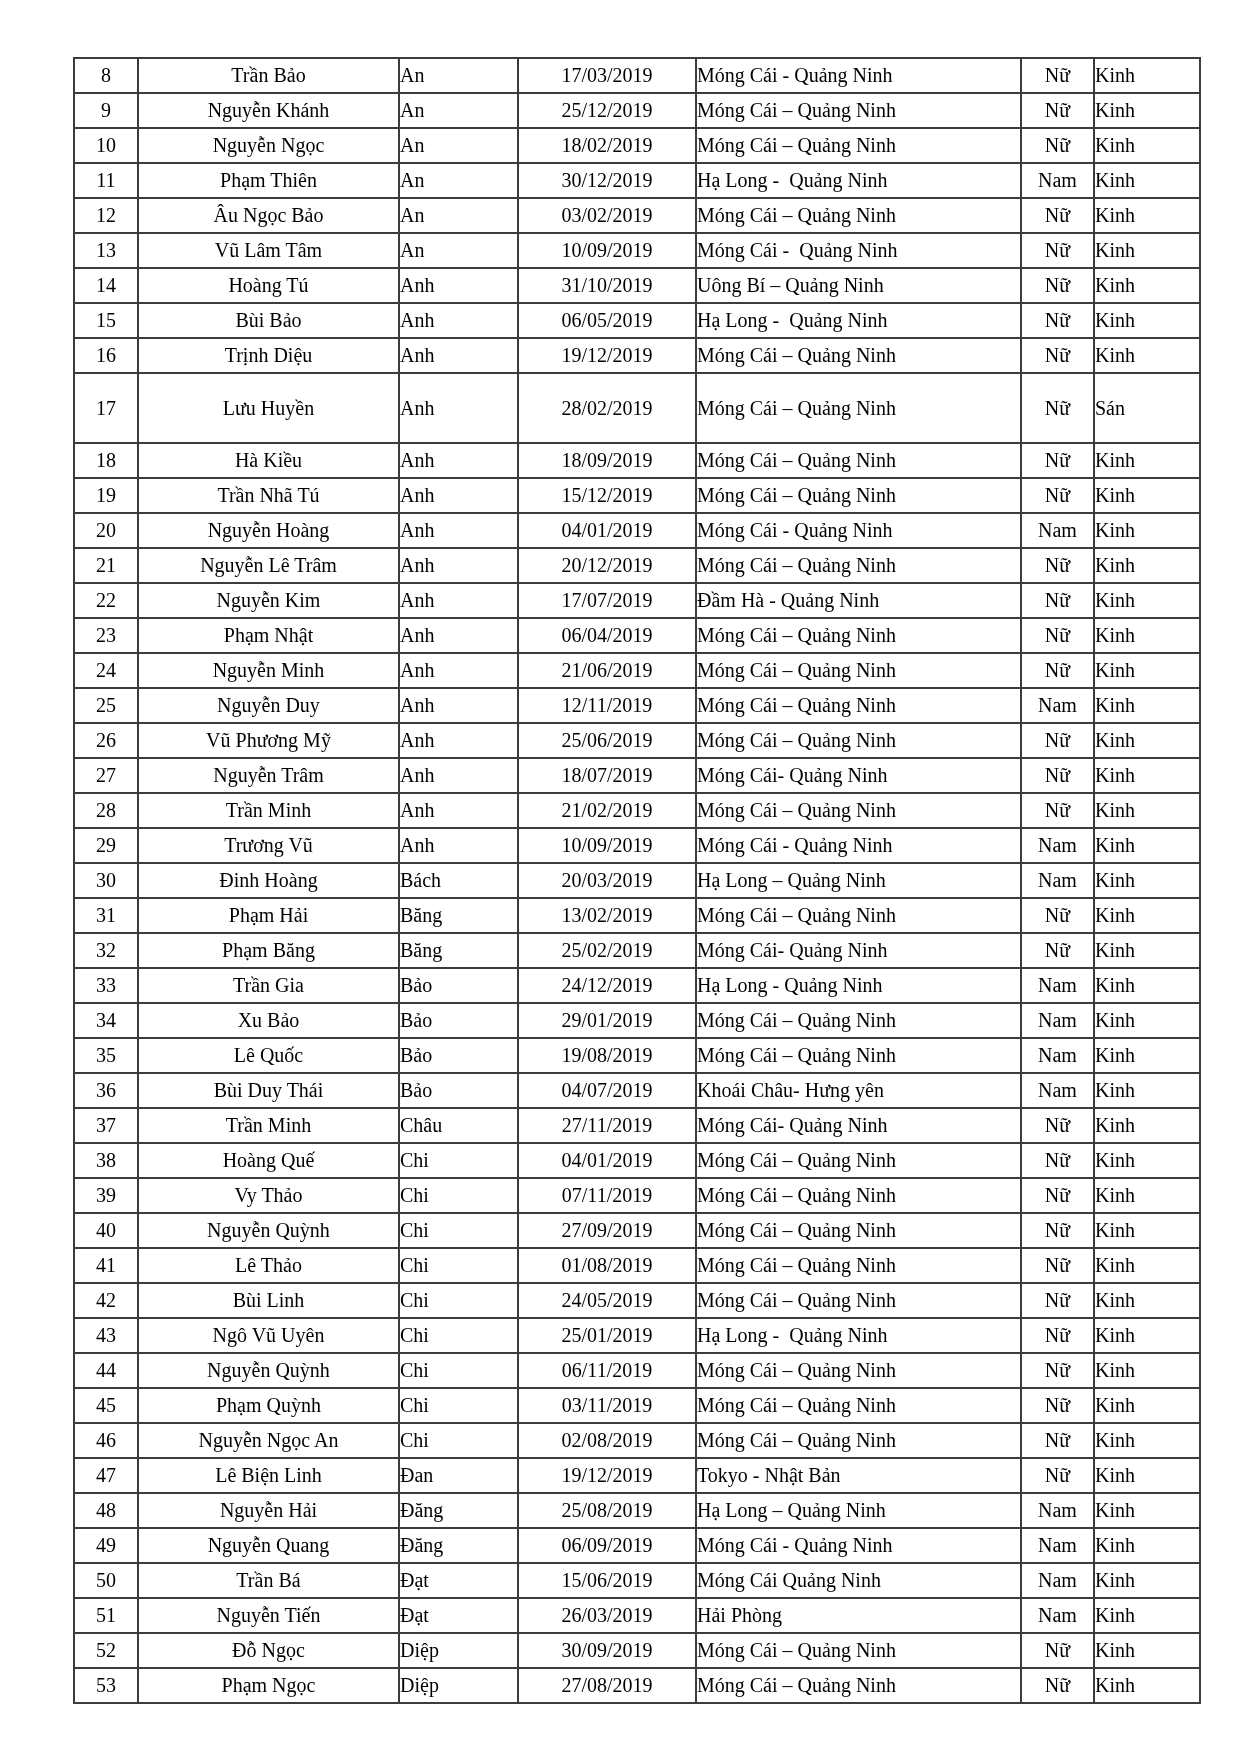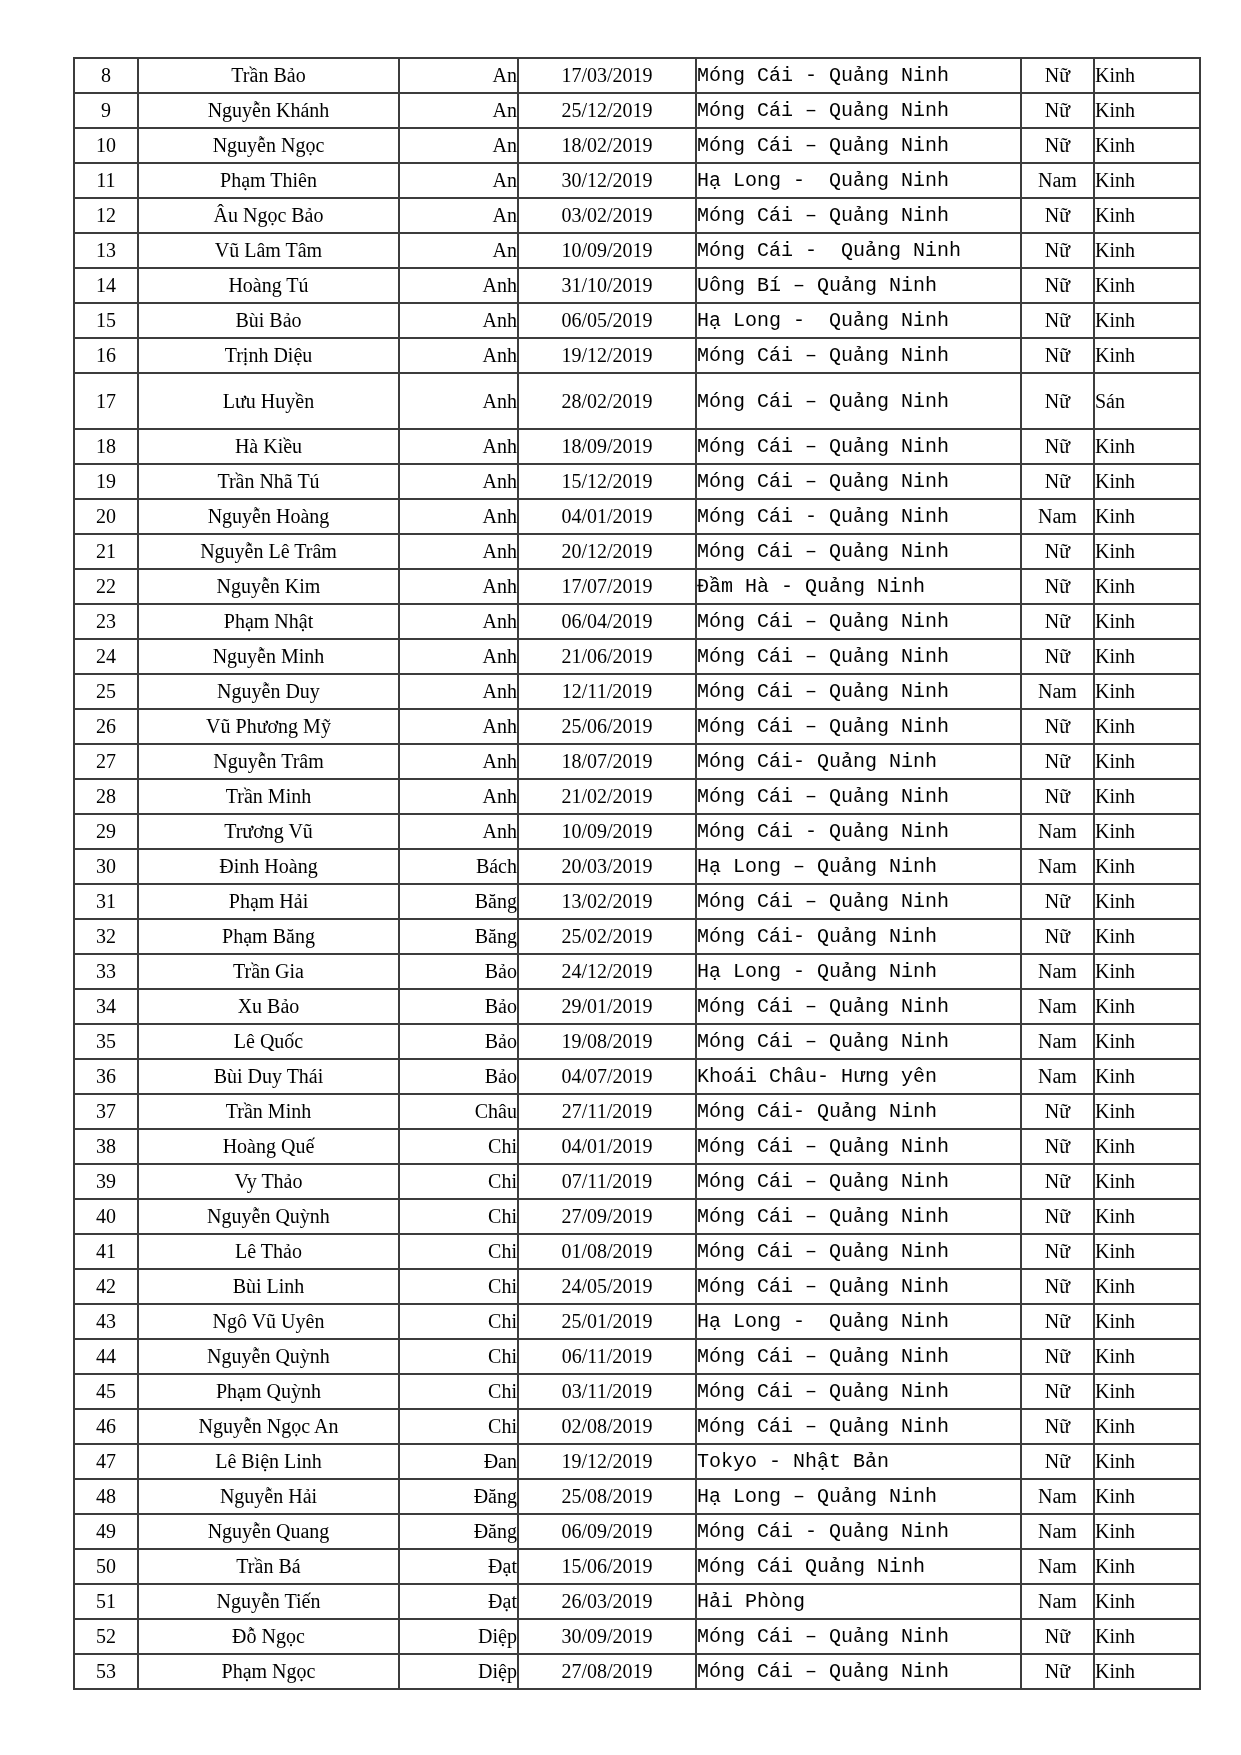--- a/index.html
+++ b/index.html
@@ -30,27 +30,27 @@
   }
   table.doc-table td {
     border: 2px solid #3c3c3c;
     vertical-align: middle;
     padding: 0;
     overflow: hidden;
     white-space: pre;
     line-height: 1.25;
   }
   table.doc-table tr { height: 35px; }
-  table.doc-table tr.tall { height: 56px; }
+  table.doc-table tr.tall { height: 70px; }
 
   td.c-stt   { text-align: center; }
   td.c-name  { text-align: center; padding-left: 9px;  border-right: 1px solid #b3b3b3; }
-  td.c-given { text-align: right; padding-left: 13px; border-left: 1px solid #b3b3b3; }
+  td.c-given { text-align: left; padding-left: 13px; border-left: 1px solid #b3b3b3; }
   td.c-date  { text-align: center; }
-  td.c-place { text-align: left; padding-left: 12px; font-family: Liberation Mono, monospace; }
+  td.c-place { text-align: left; padding-left: 12px; }
   td.c-sex   { text-align: center; }
   td.c-eth   { text-align: left; }
 
   td.wrap-words {
     white-space: normal;
     word-spacing: 400px; 
     line-height: 1.55;
     padding-top: 2px;
   }
 </style>

